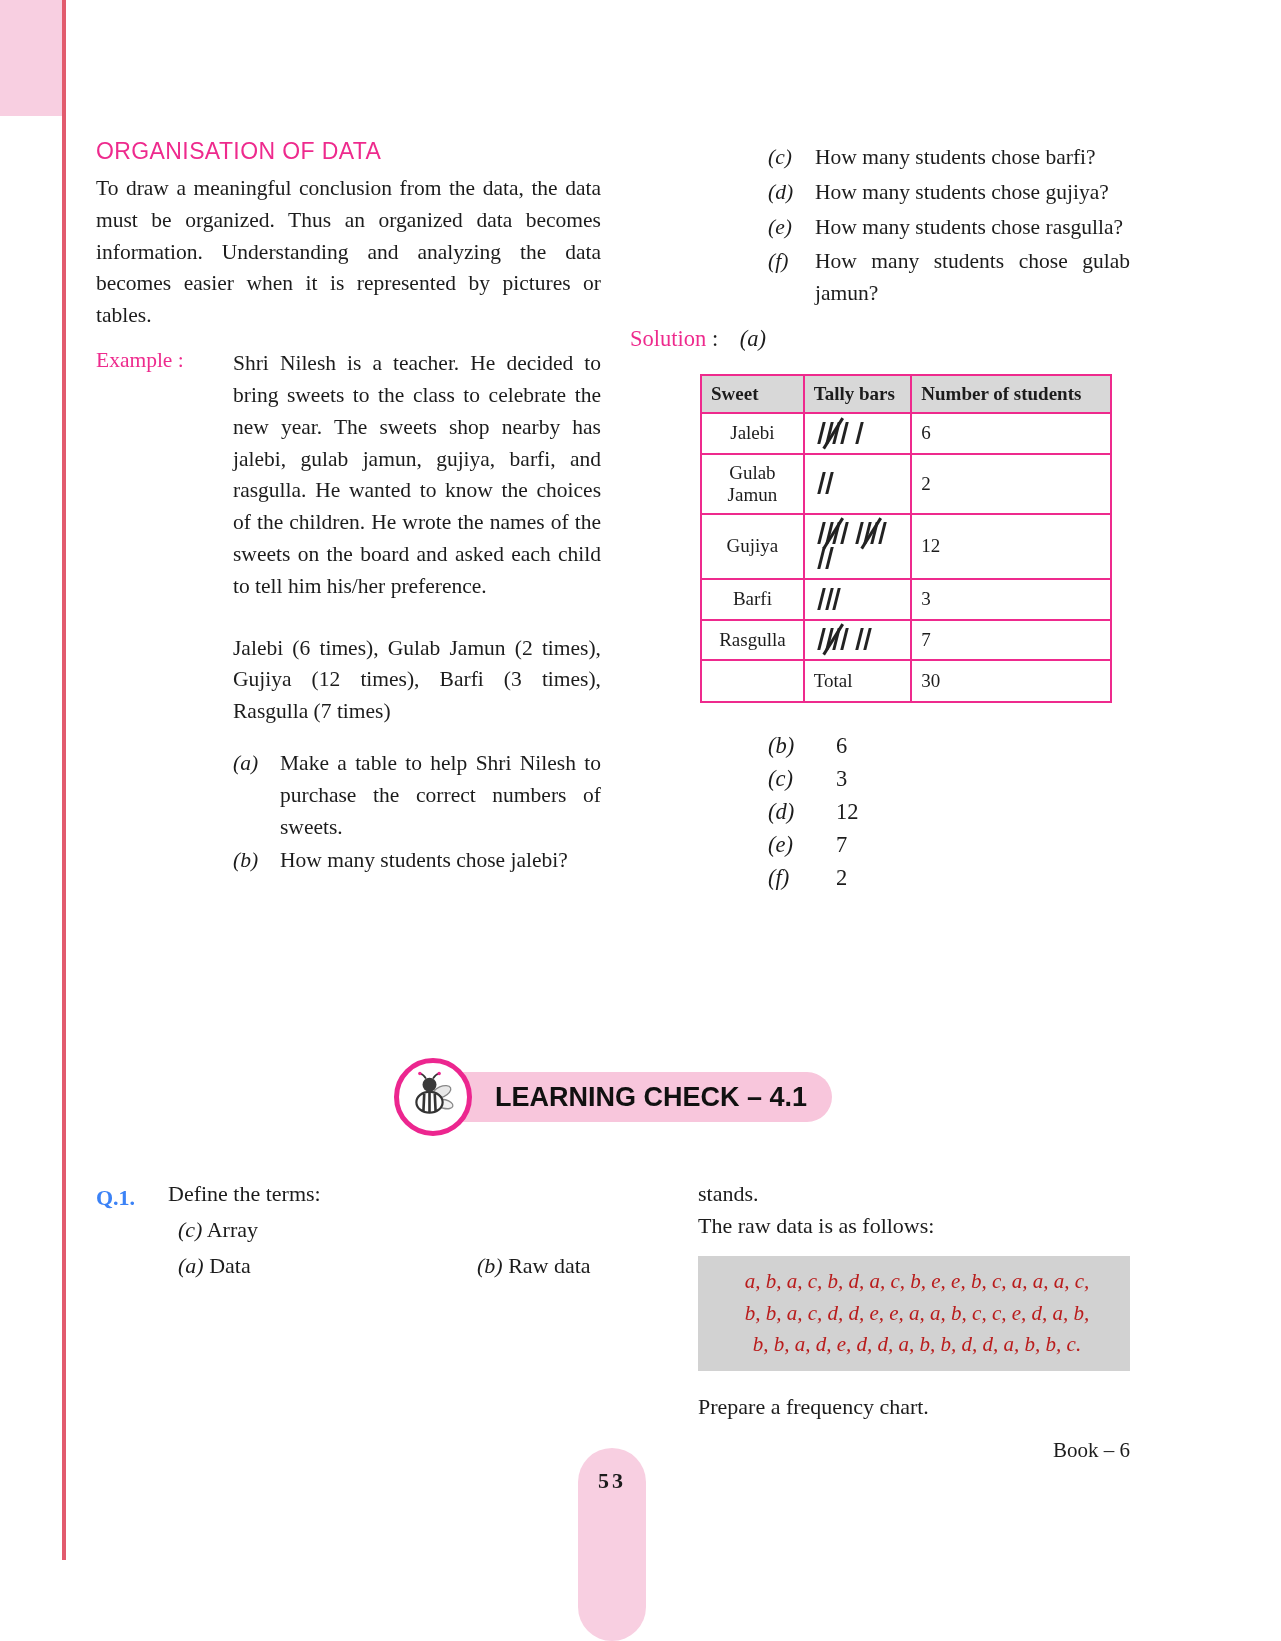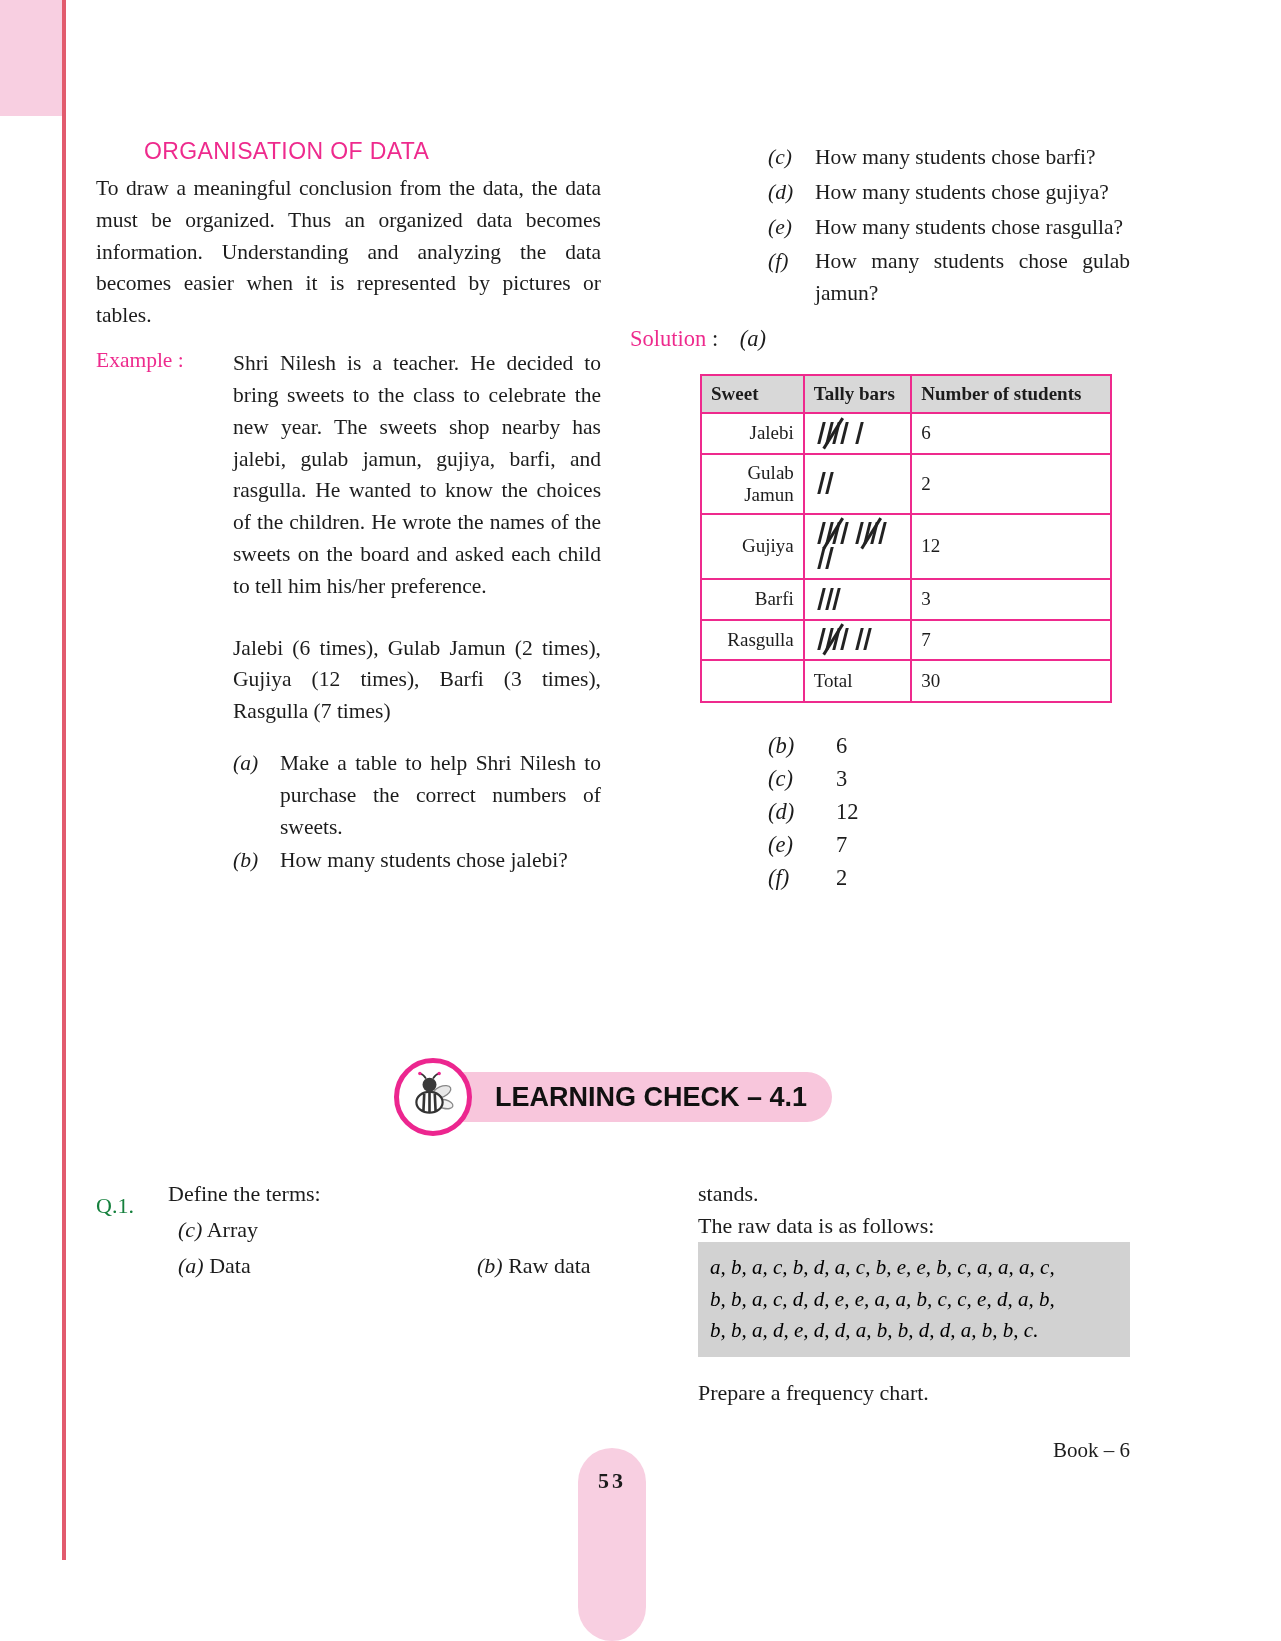--- a/index.html
+++ b/index.html
@@ -17,21 +17,20 @@
   .margin-line { position: absolute; left: 62px; top: 0; width: 4px; height: 1560px; background: #e25b6e; }
 
   
   .col-left  { position: absolute; left: 96px;  top: 138px; width: 505px; }
   .col-right { position: absolute; left: 630px; top: 140px; width: 500px; }
 
   .section-heading {
     font-family: "Liberation Sans", sans-serif;
     font-size: 23px; color: #ee2a8d; letter-spacing: .4px;
     margin-bottom: 8px;
-    margin-left: 48px;
   }
   .body-text { font-size: 21.5px; line-height: 1.48; text-align: justify; }
 
   .example-block { position: relative; margin-top: 16px; padding-left: 137px; }
   .example-label { position: absolute; left: 0; top: 0; color: #ee2a8d; font-size: 21.5px; }
   .data-line { margin-top: 30px; }
 
   .q-item { position: relative; padding-left: 47px; text-align: justify; margin-top: 2px; }
   .q-letter { position: absolute; left: 0; top: 0; font-style: italic; }
 
@@ -45,21 +44,21 @@
   
   .tally-table {
     margin: 22px 0 0 70px;
     border-collapse: collapse;
     width: 412px;
     font-size: 19px;
   }
   .tally-table th, .tally-table td { border: 2px solid #ee2a8d; padding: 7px 9px; }
   .tally-table th { background: #d8d8d8; font-weight: bold; text-align: left; }
   .tally-table th.center, .tally-table td.center { text-align: left; }
-  .col-sweet { width: 103px; text-align: right; }
+  .col-sweet { width: 103px; text-align: center; }
   .col-tally { width: 108px; text-align: center; }
   .col-num   { width: 201px; text-align: center; }
   .total-row td { height: 42px; }
 
   .tally-group { position: relative; display: inline-block; vertical-align: middle; margin: 0 4px; height: 24px; }
   .tally-group i { display: inline-block; width: 2.5px; height: 22px; background: #222; margin: 0 2.5px; transform: skewX(-14deg); font-style: normal; }
   .tally-group i.strike { position: absolute; left: -3px; top: 10px; width: calc(100% + 6px); height: 2.5px; margin: 0; transform: rotate(-58deg); }
 
   .answers { margin: 26px 0 0 138px; font-size: 22.5px; }
   .answer-row { display: flex; line-height: 33px; }
@@ -79,30 +78,30 @@
     position: absolute; left: 394px; top: 0; width: 78px; height: 78px;
     background: #ffffff; border: 5px solid #ec268f; border-radius: 50%;
     display: flex; align-items: center; justify-content: center;
   }
   .lc-badge svg { width: 56px; height: 56px; }
 
   
   .ex-left  { position: absolute; left: 96px;  top: 1178px; width: 505px; }
   .ex-right { position: absolute; left: 698px; top: 1178px; width: 432px; }
   .ex-q { position: relative; padding-left: 72px; font-size: 22px; line-height: 1.46; text-align: justify; }
-  .ex-qnum { position: absolute; left: 0; top: 12px; color: #15803d; }
+  .ex-qnum { position: absolute; left: 0; top: 4px; color: #3b82f6; font-weight: bold; }
   .ex-q + .ex-q { margin-top: 22px; }
   .q1-parts { position: relative; padding-left: 10px; margin-top: 4px; }
   .q1-part-b { position: absolute; left: 309px; top: 0; }
   .it { font-style: italic; }
 
   .ex-right { font-size: 22px; line-height: 1.46; }
   .rawdata-box {
-    background: #d2d2d2; padding: 10px 6px 10px 12px;
-    color: #000000; font-style: italic; font-size: 21px; line-height: 1.5;
+    margin-top: 14px; background: #d2d2d2; padding: 10px 6px 10px 12px;
+    color: #b91c1c; font-style: italic; font-size: 21px; line-height: 1.5; text-align: center;
   }
   .prepare-line { margin-top: 20px; }
 
   
   .book-label { position: absolute; right: 151px; top: 1438px; font-size: 21px; font-family: Liberation Serif, serif; }
   .page-pill {
     position: absolute; left: 578px; top: 1448px; width: 68px; height: 193px;
     background: #f8cfe1; border-radius: 34px;
   }
   .page-num { text-align: center; margin-top: 20px; font-weight: bold; font-size: 22px; letter-spacing: 3px; }

